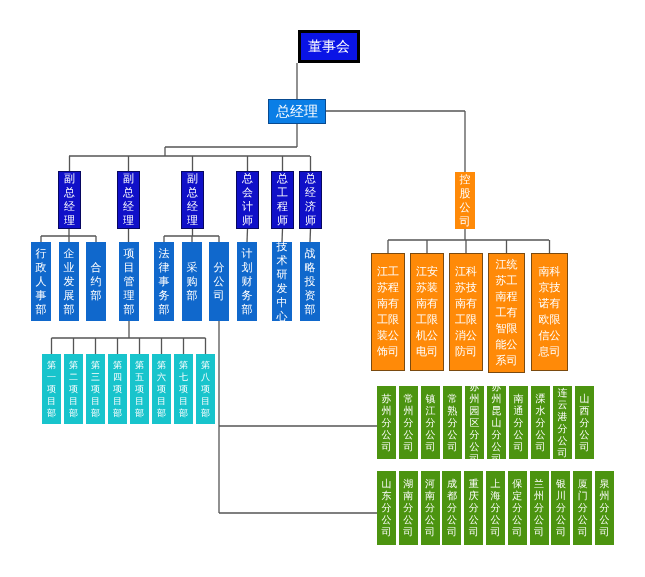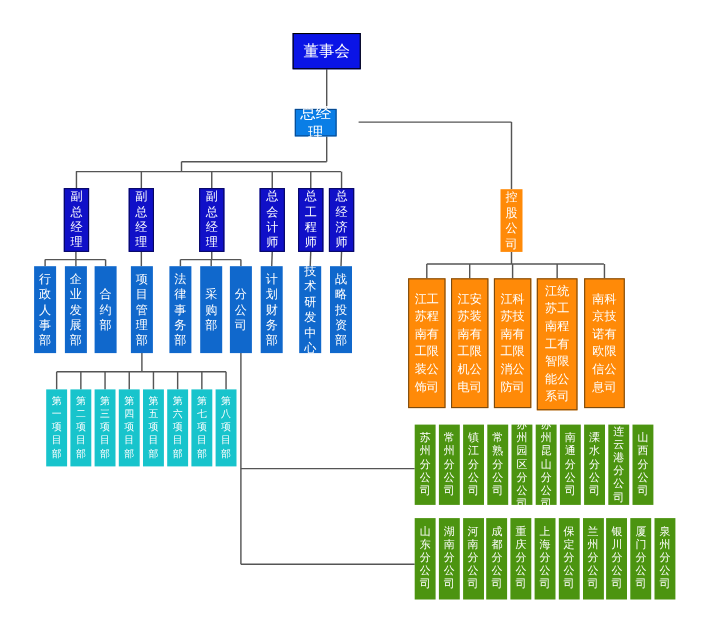--- a/index.html
+++ b/index.html
@@ -4,21 +4,21 @@
 <style>
   html, body { margin:0; padding:0; background:#ffffff; }
   body { width:645px; height:577px; position:relative; overflow:hidden;
          font-family:"DejaVu Sans", sans-serif; }
   #lines { position:absolute; left:0; top:0; }
   .box { position:absolute; box-sizing:border-box; color:#ffffff;
          display:flex; align-items:center; justify-content:center; text-align:center; }
   .h { font-size:14px; }
   .v { font-size:11px; line-height:14px; flex-direction:column; }
   .v span.ch { display:block; }
-  .board { background:#0a14e6; border:1px solid #000000; }
+  .board { background:#0a14e6; border:3px solid #000000;margin-left:32px; }
   .gm { background:#0a7ee6; border:1px solid #084a90; }
   .exec { background:#1010c8; border:1px solid #070760; }
   .dept { background:#1068cc; }
   .proj { background:#18c4cc; font-size:9px; line-height:12px; }
   .hold { background:#ff8a08; }
   .sub { background:#ff8a08; border:1px solid #7a4a10; font-size:11px; line-height:16px; }
   .sub .grid { display:grid; grid-template-columns:auto auto; column-gap:0px; }
   .branch { background:#4c9410; font-size:10px; line-height:12px; }
 </style>
 </head>
@@ -70,21 +70,21 @@
     <line x1="506.5" y1="240" x2="506.5" y2="253" stroke="#555555" stroke-width="1.3"></line>
     <line x1="549.5" y1="240" x2="549.5" y2="253" stroke="#555555" stroke-width="1.3"></line>
     <line x1="219" y1="321" x2="219" y2="513" stroke="#555555" stroke-width="1.3"></line>
     <line x1="219" y1="426" x2="377" y2="426" stroke="#555555" stroke-width="1.3"></line>
     <line x1="219" y1="513" x2="377" y2="513" stroke="#555555" stroke-width="1.3"></line>
   </svg>
 
 <div class="box board h" style="left:266px;top:30px;width:62px;height:33px;">
   <span>董事会</span>
 </div>
-<div class="box gm h" style="left:268px;top:99px;width:38px;height:25px;">
+<div class="box gm h" style="left:268px;top:99px;width:58px;height:25px;">
   <span>总经理</span>
 </div>
 
 <div id="container"></div>
 
 <div class="box v exec" style="left: 58px; top: 171px; width: 23px; height: 58px;">
     <span style="display: flex; flex-direction: column;">
       <span class="ch">副</span>
       <span class="ch">总</span>
       <span class="ch">经</span>

